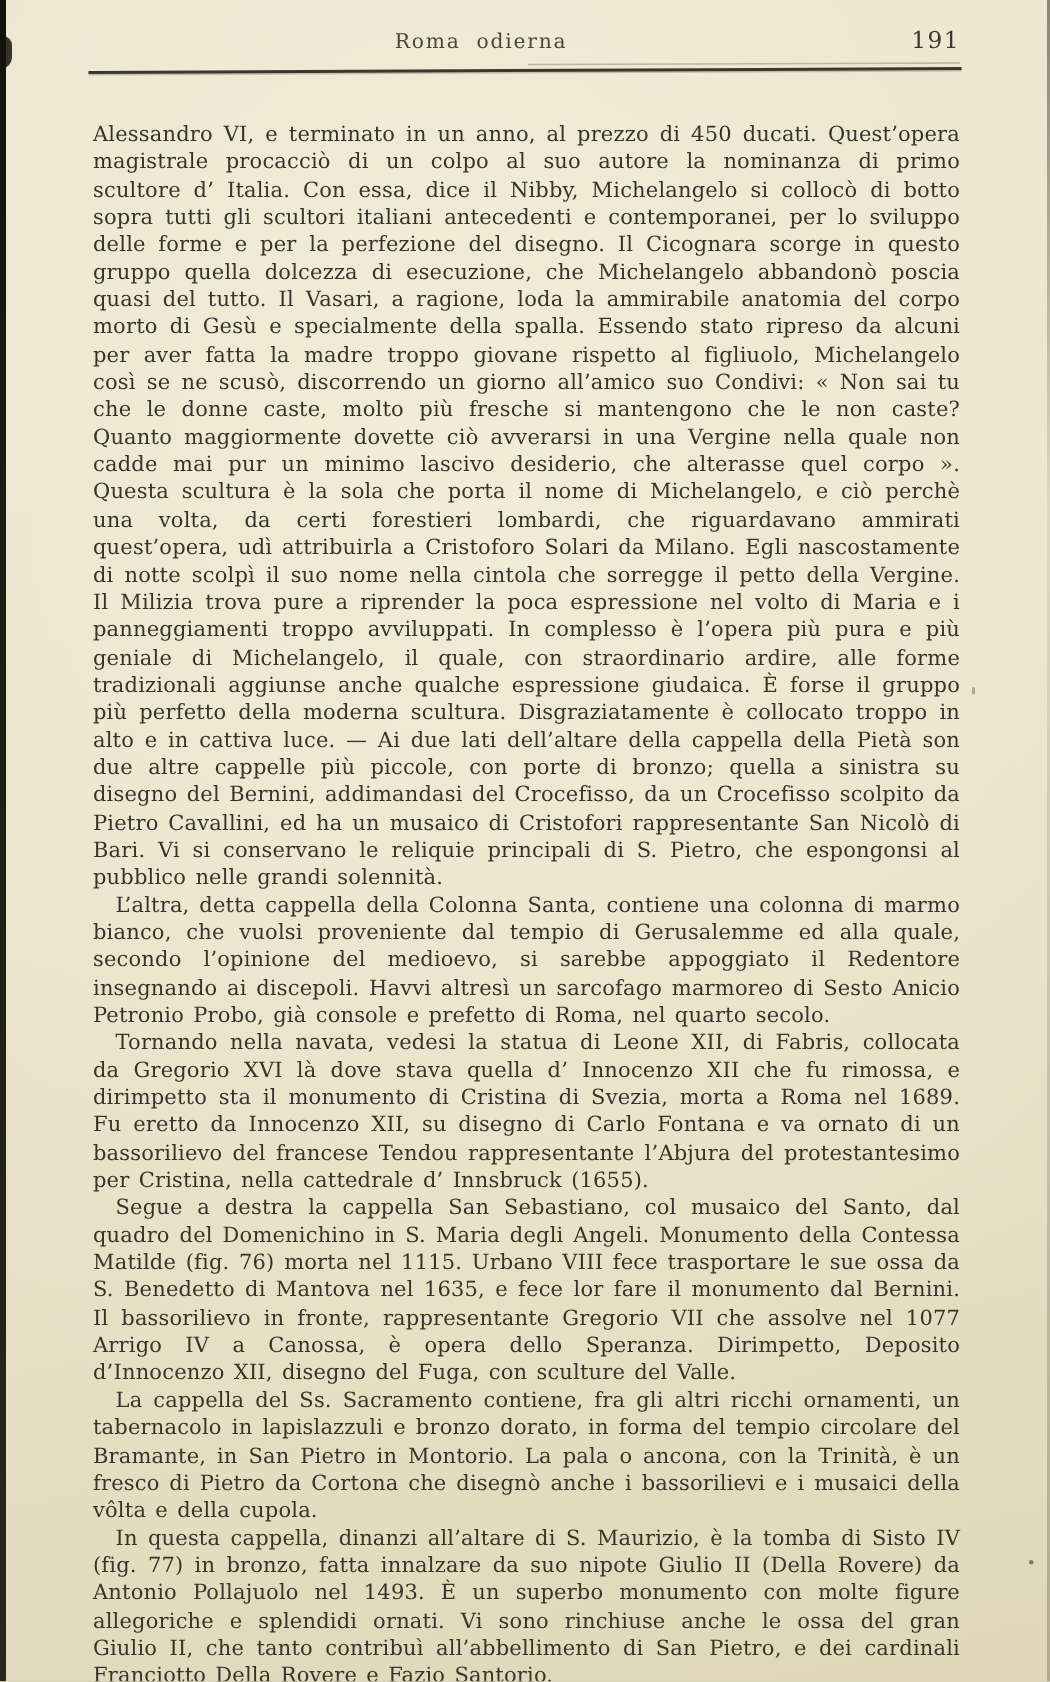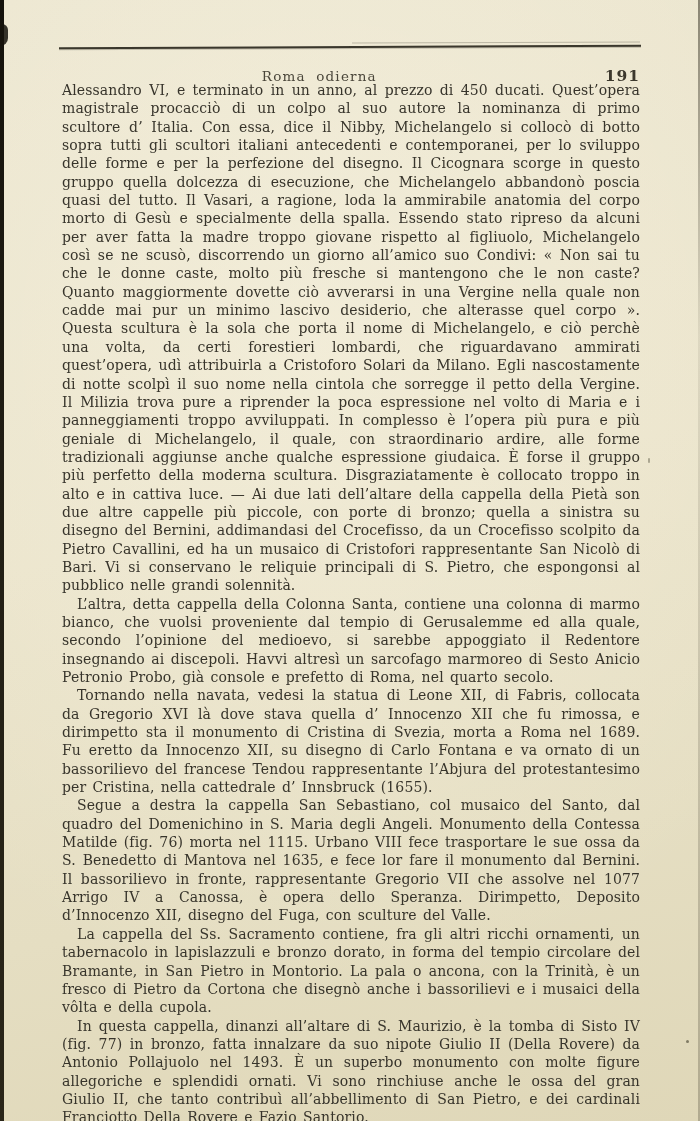--- a/index.html
+++ b/index.html
@@ -54,33 +54,32 @@
     border-radius: 1px;
   }
 
   .running-head {
     position: absolute;
     top: 18px;
     left: 62px;
     width: 578px;
     display: flex;
     align-items: baseline;
-    margin-top: 48px;
   }
   .rh-spacer { flex: 1; }
   .rh-title {
     font-size: 13.5px;
     letter-spacing: 1.2px;
     word-spacing: 5px;
     color: #4a463a;
     transform: translateX(-14px);
   }
   .rh-number {
     font-size: 15.5px;
-    font-weight: bold;
+    font-weight: normal;
     letter-spacing: 1px;
     color: #3c382d;
   }
   .head-rule-faint {
     position: absolute;
     top: 42px;
     left: 352px;
     width: 288px;
     height: 1px;
     background: rgba(58,54,42,0.28);

